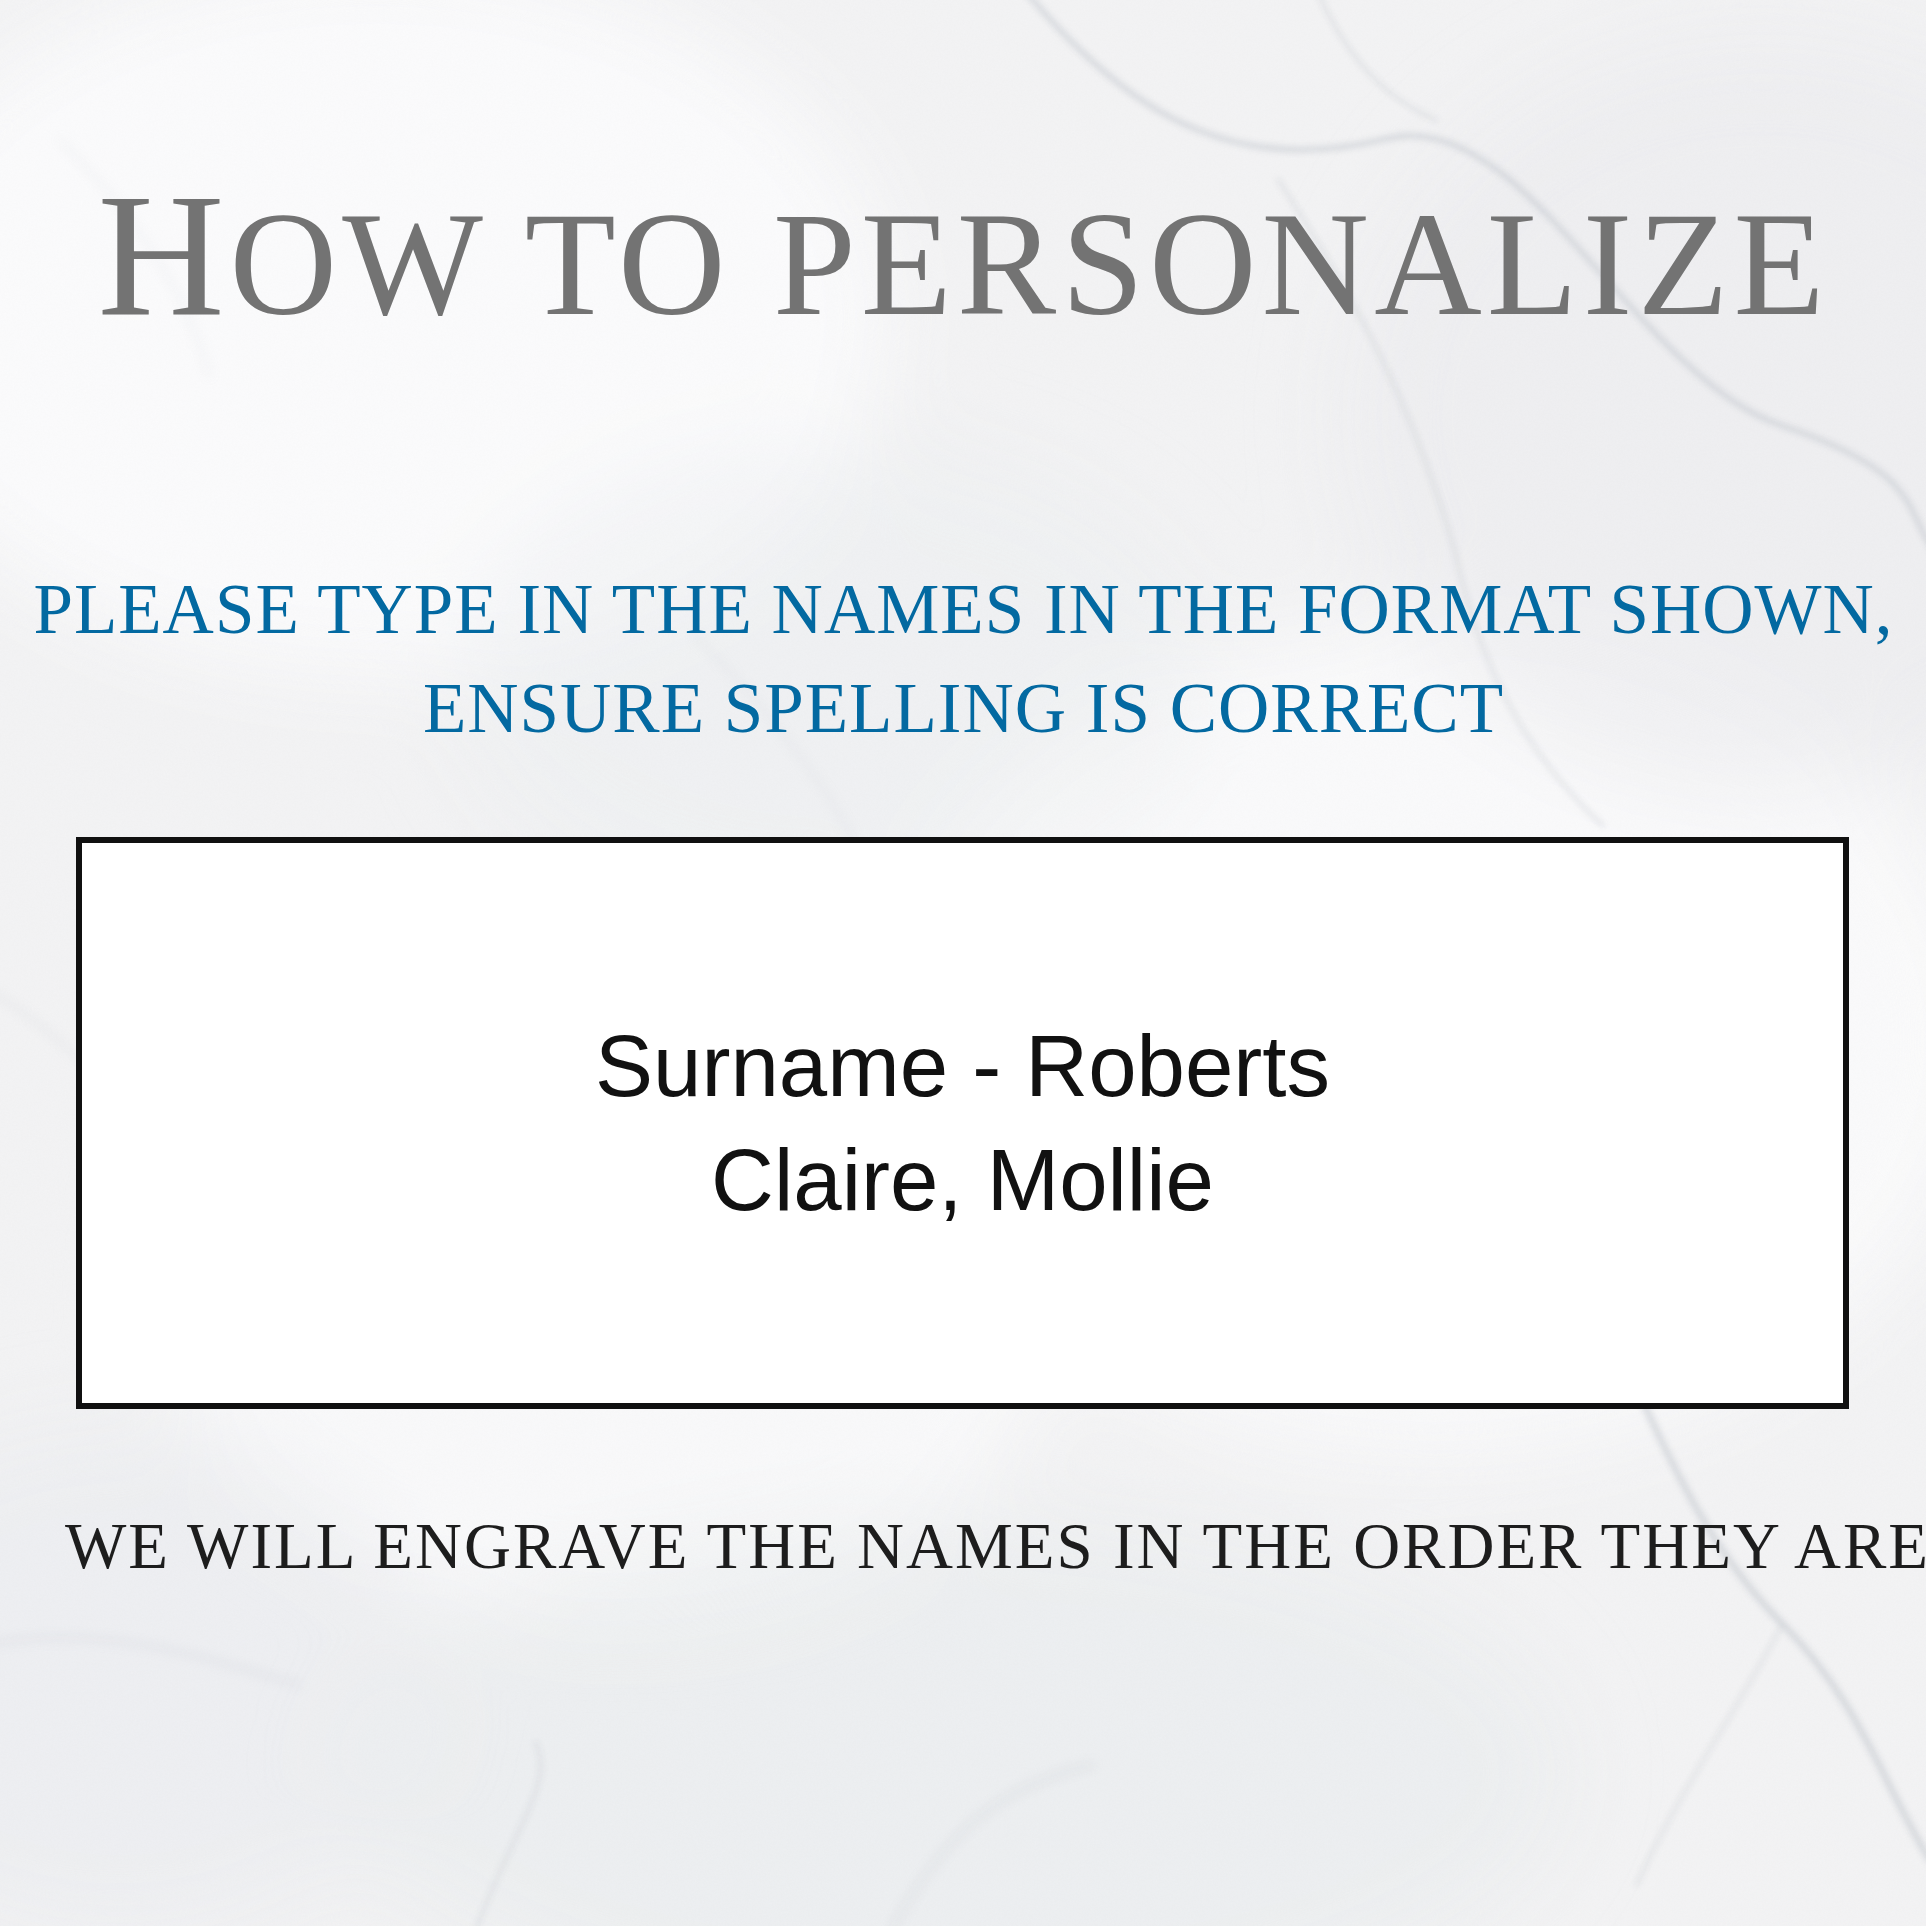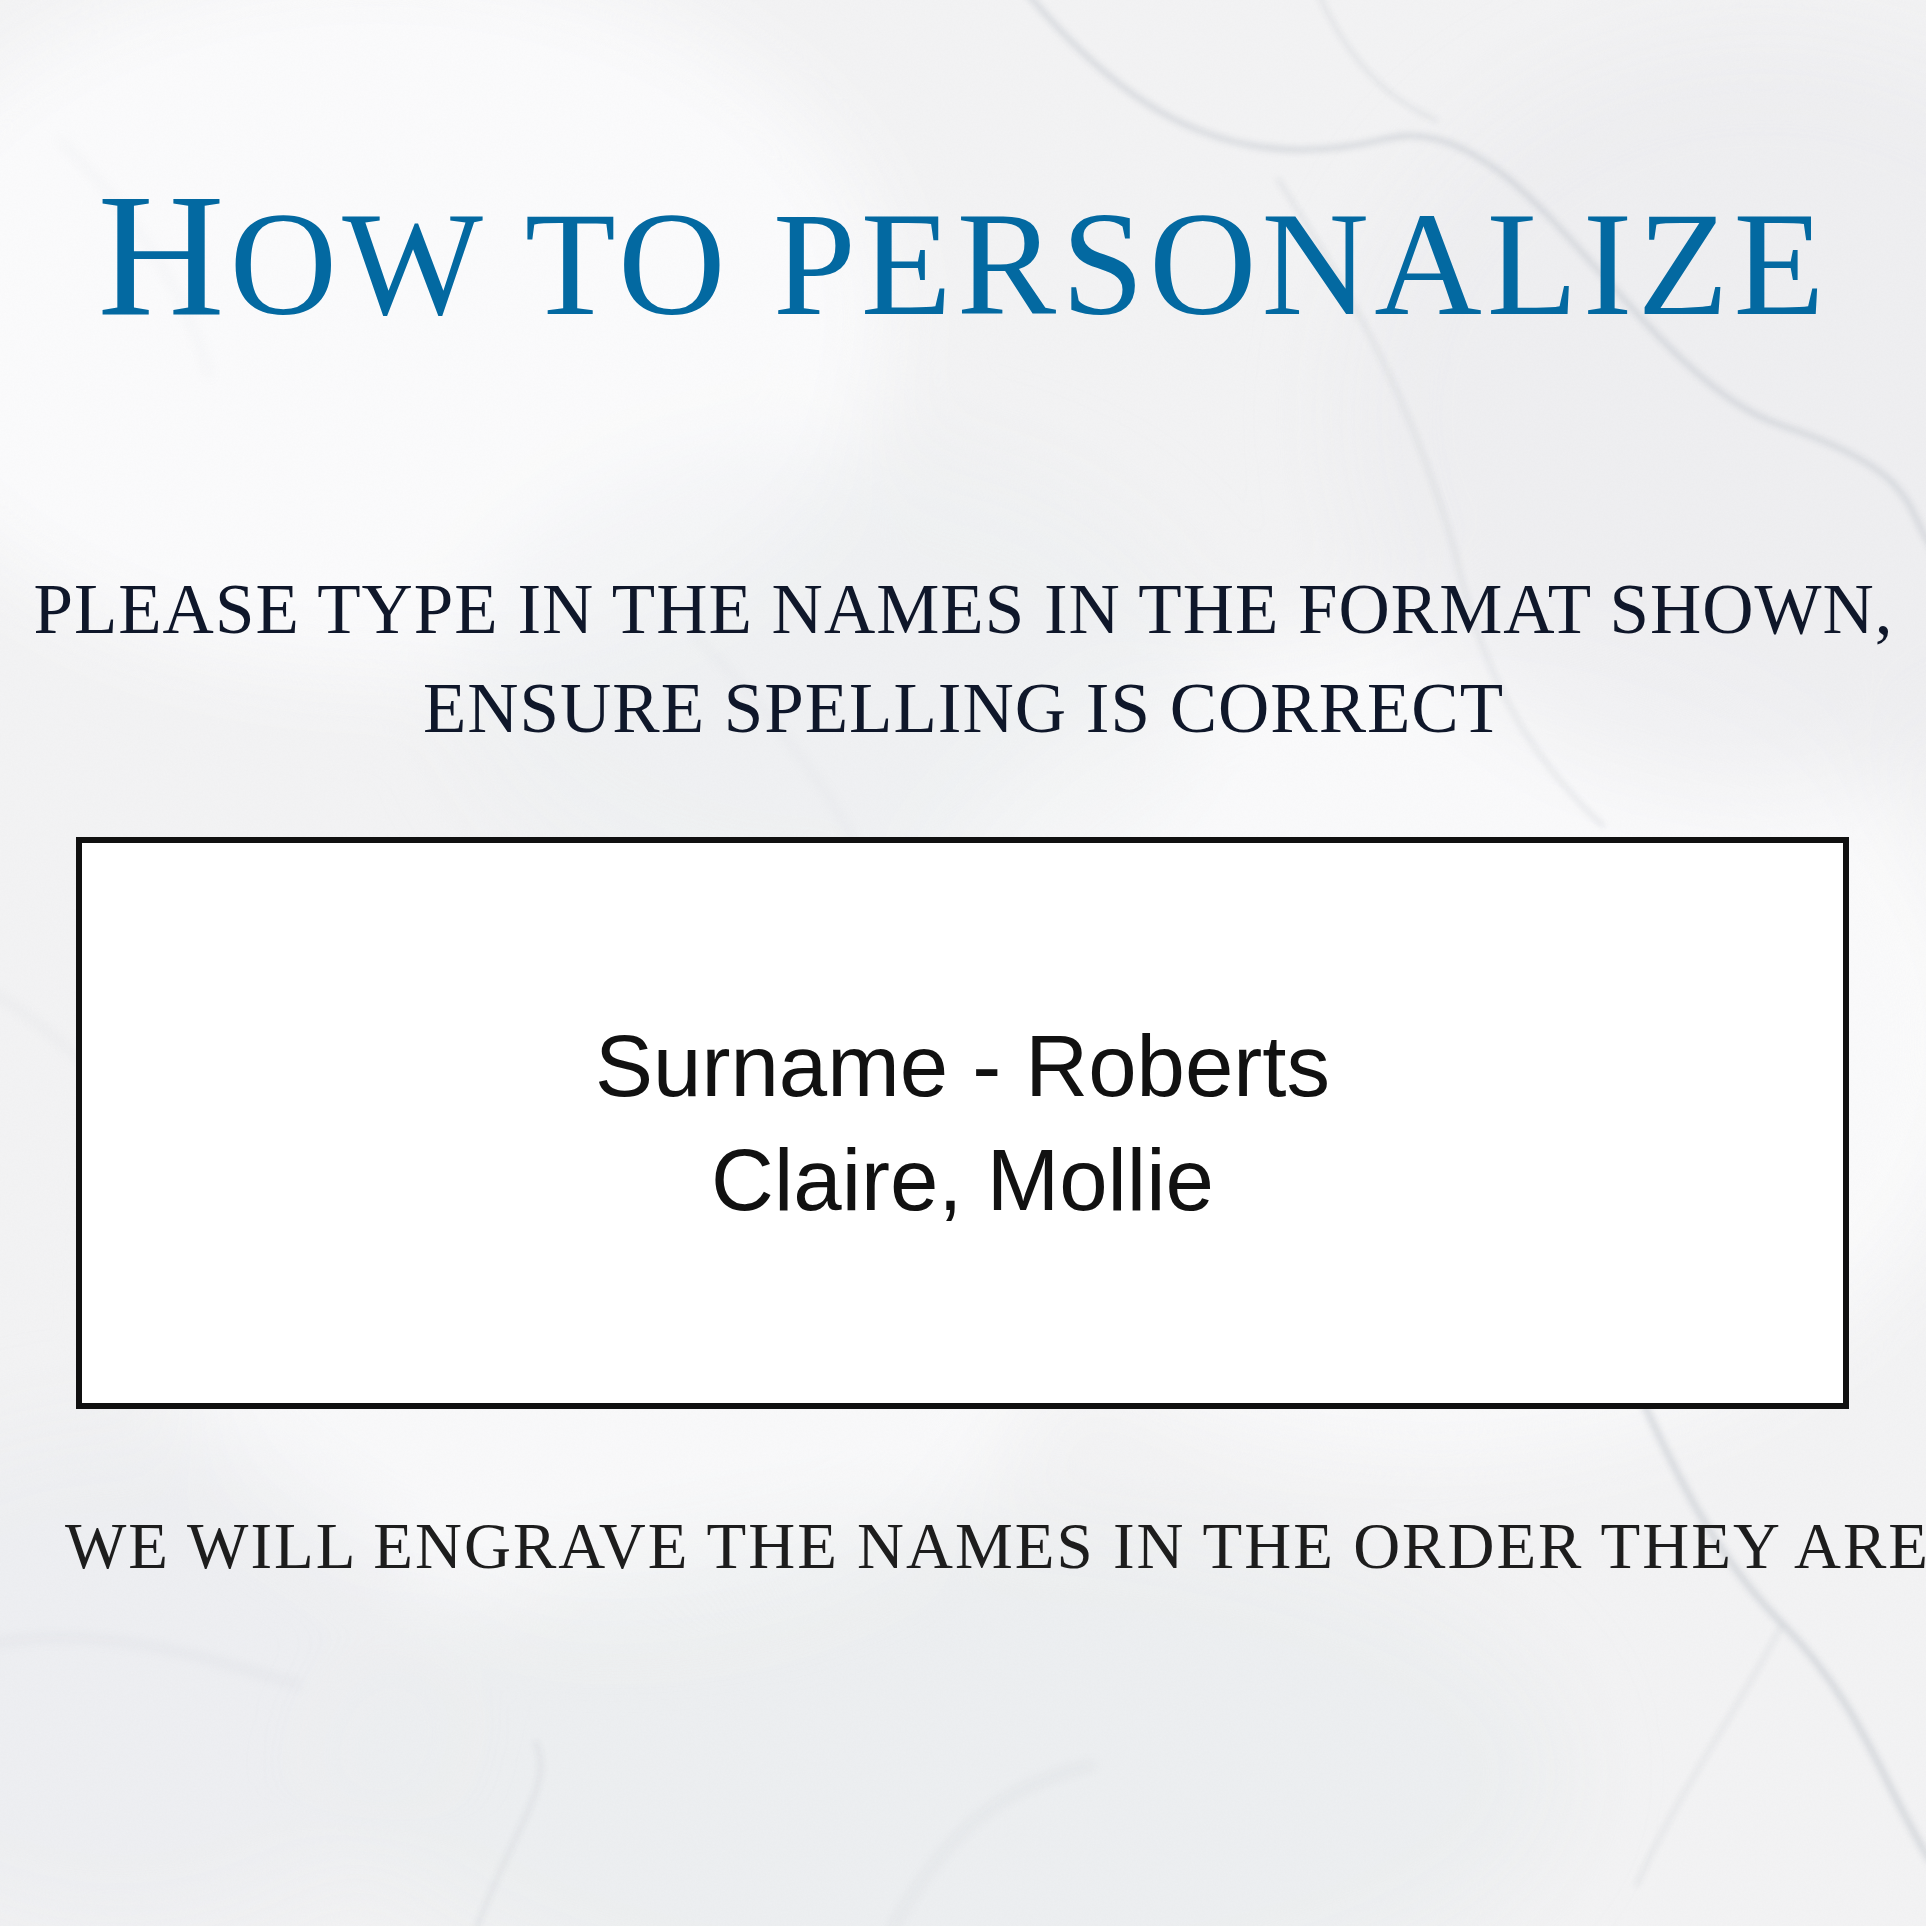--- a/index.html
+++ b/index.html
@@ -12,33 +12,33 @@
     color:#1a1a1a;
   }
   .marble{position:absolute;inset:0;z-index:0;}
   .content{position:absolute;inset:0;z-index:1;}
 
   .page-title{
     position:absolute;top:145px;left:0;width:100%;
     text-align:center;
     font-size:149px;
     letter-spacing:5px;
-    color:#0369a1;
+    color:#737373;
     line-height:1.25;
     white-space:nowrap;
   }
   .page-title::first-letter{font-size:176px;}
 
   .subtitle{
     position:absolute;top:560px;left:0;width:100%;
     text-align:center;
     font-size:71px;
     line-height:99px;
     letter-spacing:1px;
-    color:#0f172a;
+    color:#0369a1;
   }
 
   .example-box{
     position:absolute;left:76px;top:837px;
     width:1773px;height:572px;
     box-sizing:border-box;
     border:6px solid #101010;
     background:#ffffff;
     display:flex;align-items:center;justify-content:center;
   }

